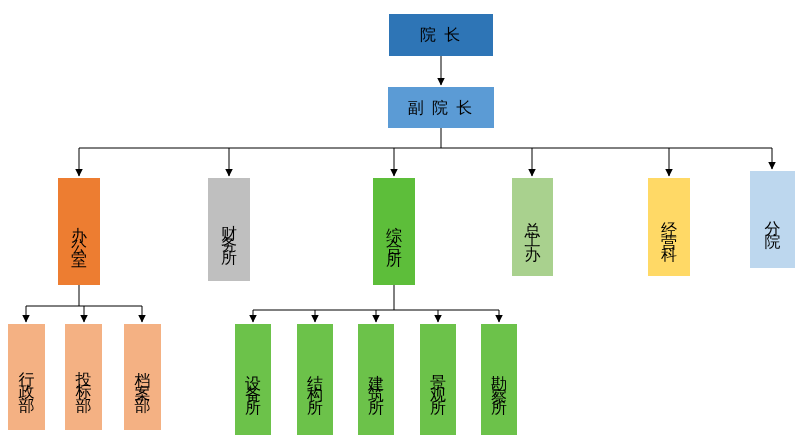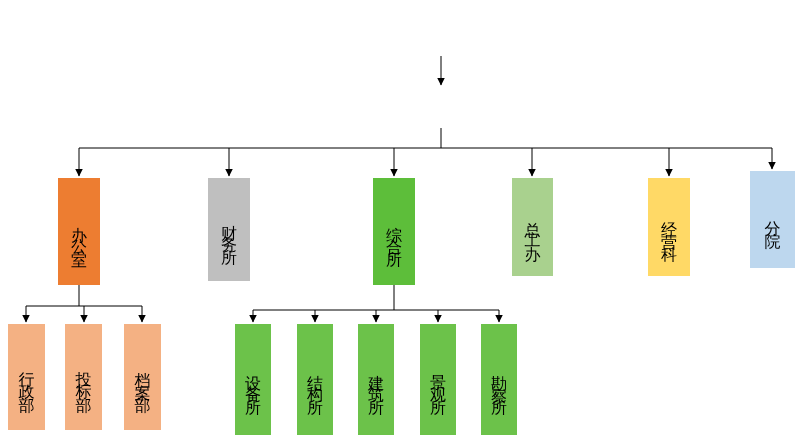--- a/index.html
+++ b/index.html
@@ -90,21 +90,27 @@
 
     <line x1="394" y1="285" x2="394" y2="310" stroke="#000" stroke-width="1"></line>
     <line x1="253" y1="310" x2="499" y2="310" stroke="#000" stroke-width="1"></line>
     <line x1="253" y1="310" x2="253" y2="322" stroke="#000" stroke-width="1" marker-end="url(#arw)"></line>
     <line x1="315" y1="310" x2="315" y2="322" stroke="#000" stroke-width="1" marker-end="url(#arw)"></line>
     <line x1="376" y1="310" x2="376" y2="322" stroke="#000" stroke-width="1" marker-end="url(#arw)"></line>
     <line x1="438" y1="310" x2="438" y2="322" stroke="#000" stroke-width="1" marker-end="url(#arw)"></line>
     <line x1="499" y1="310" x2="499" y2="322" stroke="#000" stroke-width="1" marker-end="url(#arw)"></line>
   </svg>
 
+  <div class="node n-president" style="background-color: rgb(46, 117, 182);">
+    <span class="htext">院 长</span>
+  </div>
 
+  <div class="node n-vice" style="background-color: rgb(91, 155, 213);">
+    <span class="htext">副 院 长</span>
+  </div>
 
   <div class="node n-office" style="background-color: rgb(237, 125, 49);">
     <span class="vtext">办公室</span>
   </div>
 
   <div class="node n-finance" style="background-color: rgb(191, 191, 191);">
     <span class="vtext">财务所</span>
   </div>
 
   <div class="node n-comp" style="background-color: rgb(93, 190, 58);">

